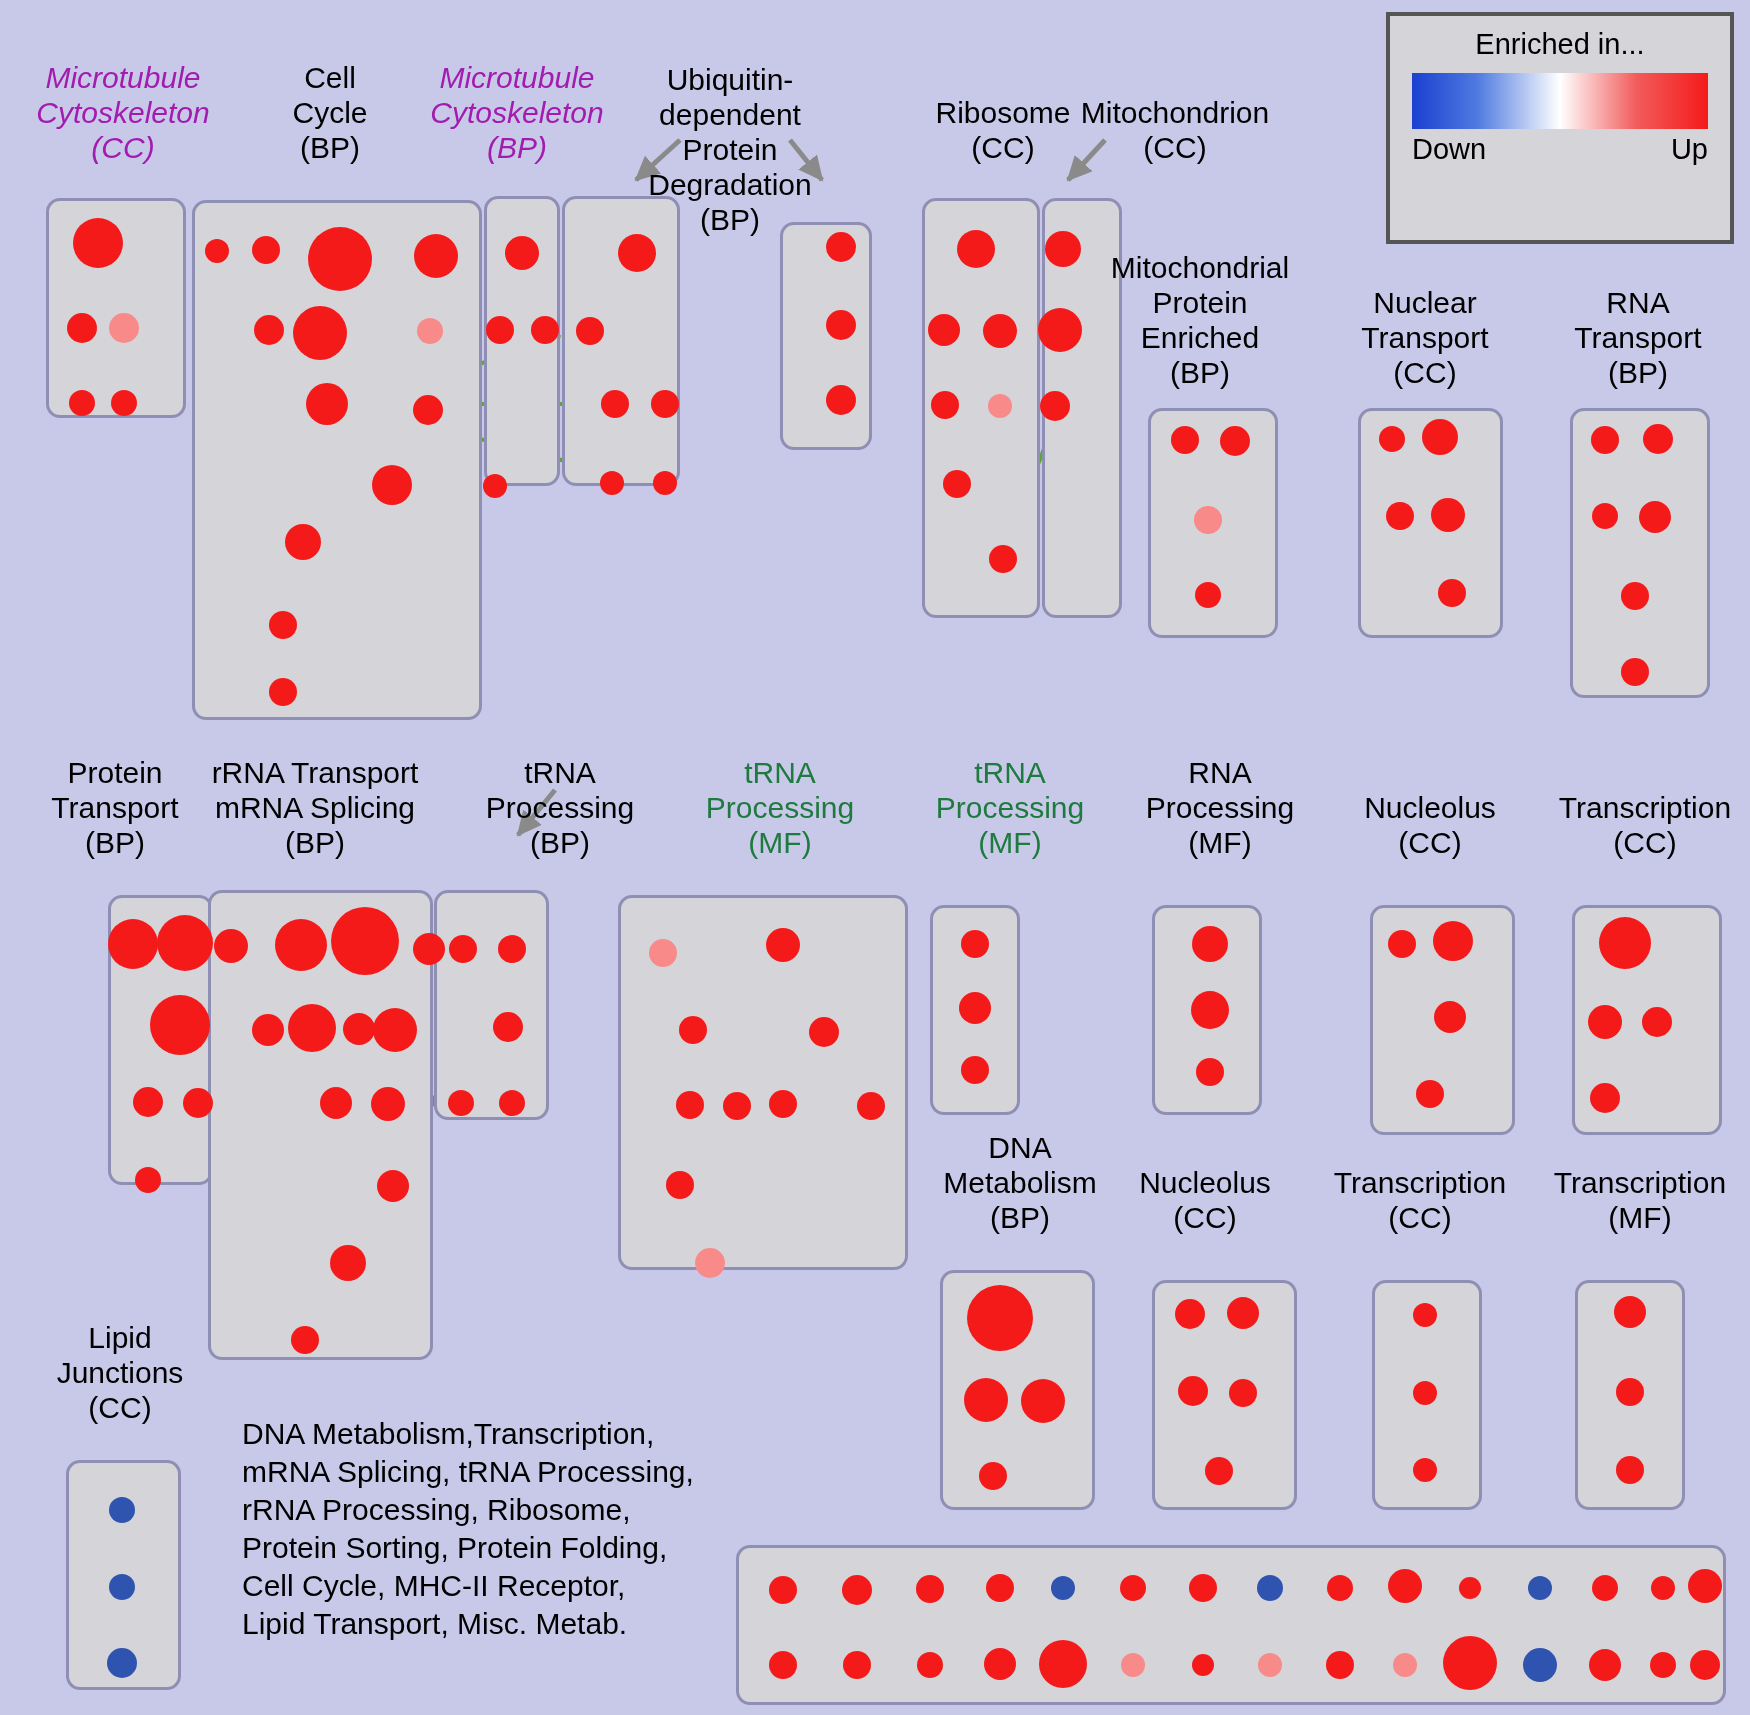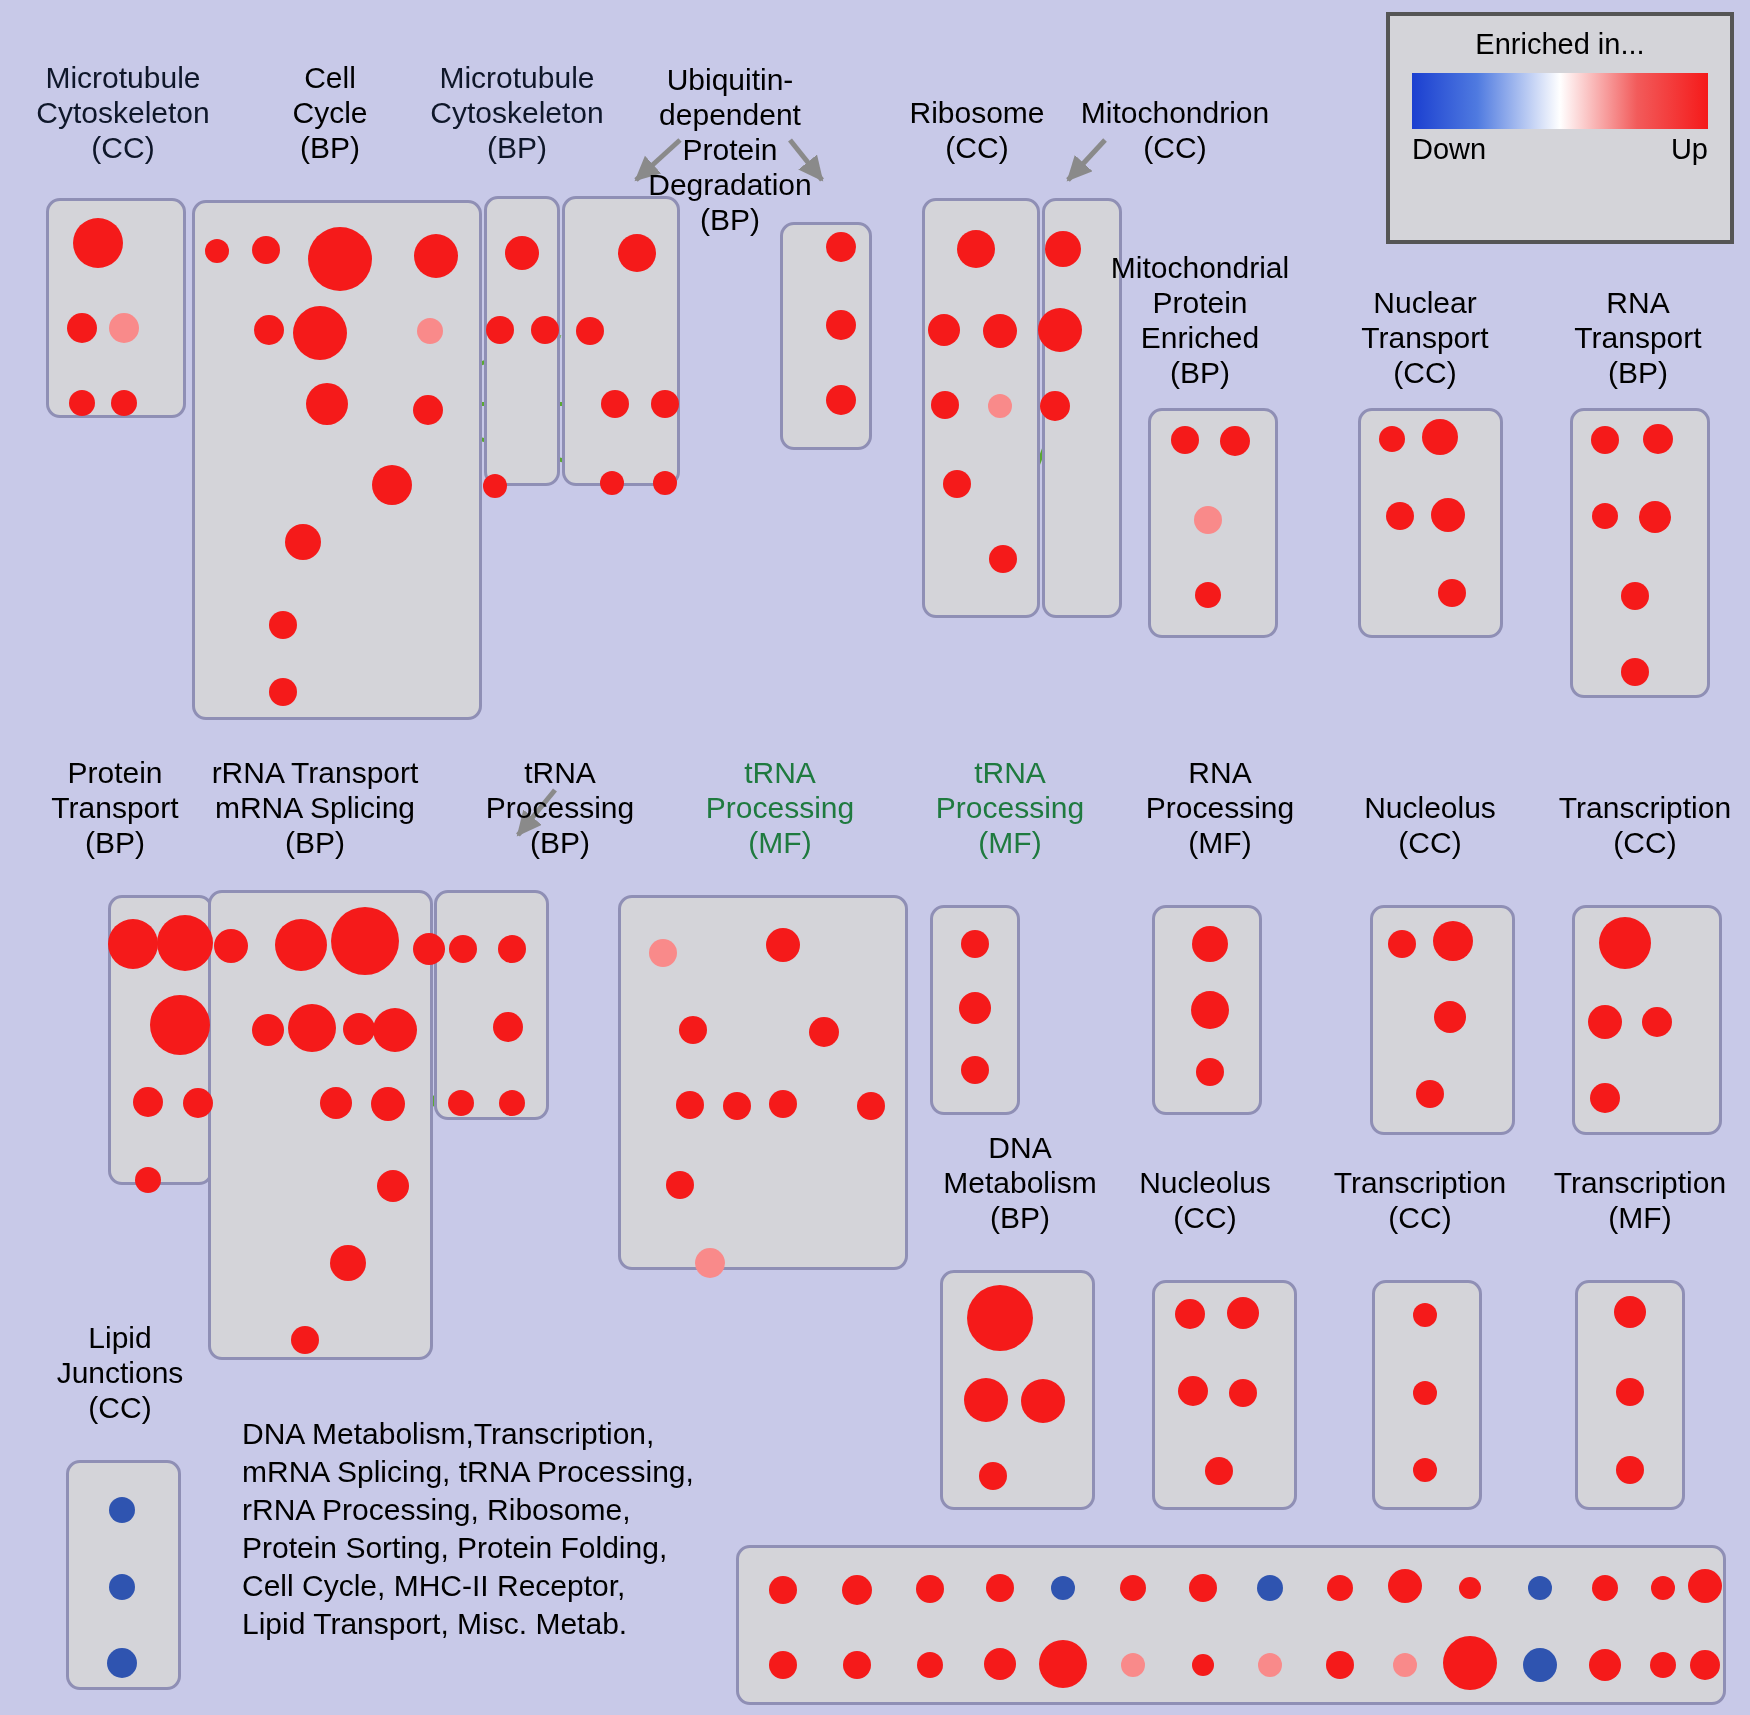--- a/index.html
+++ b/index.html
@@ -13,21 +13,21 @@
   #canvas{position:absolute;left:0;top:0;width:1750px;height:1715px;}
   .label{
     position:absolute;
     text-align:center;
     color:#000;
     font-size:30px;
     line-height:35px;
     white-space:pre-line;
     font-family:"Liberation Sans", sans-serif;
   }
-  .label.blue{color:#0f172a;}
+  .label.blue{color:#a21caf;font-style:italic;}
   .label.green{color:#1f7a3f;}
   .cluster{
     position:absolute;
     background:#d4d4d9;
     border:3px solid #8f8fb5;
     border-radius:14px;
     box-sizing:border-box;
   }
   .node{
     position:absolute;
@@ -386,21 +386,21 @@
 Cycle
 (BP)</div>
       <div class="label blue" style="left: 412px; top: 60px; width: 210px;">Microtubule
 Cytoskeleton
 (BP)</div>
       <div class="label" style="left: 630px; top: 62px; width: 200px;">Ubiquitin-
 dependent
 Protein
 Degradation
 (BP)</div>
-      <div class="label" style="left: 892px; top: 95px; width: 170px;">Ribosome
+      <div class="label" style="left: 918px; top: 95px; width: 170px;">Ribosome
 (CC)</div>
       <div class="label" style="left: 1060px; top: 95px; width: 230px; text-align: center;">Mitochondrion
 (CC)</div>
       <div class="label" style="left: 1095px; top: 250px; width: 210px;">Mitochondrial
 Protein
 Enriched
 (BP)</div>
       <div class="label" style="left: 1330px; top: 285px; width: 190px;">Nuclear
 Transport
 (CC)</div>

